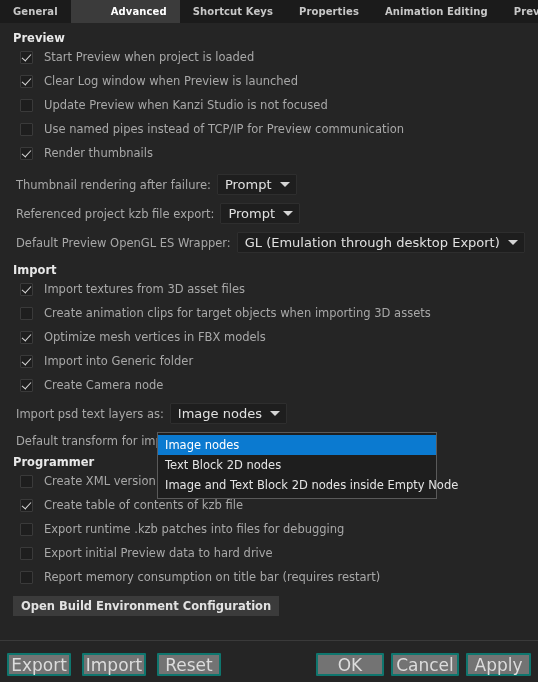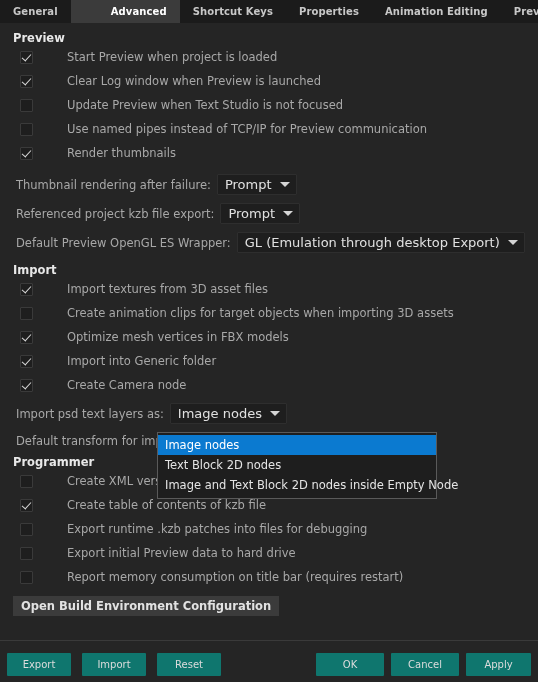--- a/index.html
+++ b/index.html
@@ -97,21 +97,20 @@
     top: 0px;
     width: 4px;
     height: 8px;
     border: solid #d8d8d8;
     border-width: 0 1.8px 1.8px 0;
     transform: rotate(42deg);
   }
   .cb-label {
     color: #a8a8a8;
     white-space: nowrap;
-    margin-left: 23px;
   }
 
   
   .combo-row {
     display: flex;
     align-items: center;
     height: 29px;
     padding-left: 16px;
     box-sizing: border-box;
   }
@@ -190,25 +189,25 @@
     width: 538px;
     height: 42px;
     background: #252525;
     border-top: 1px solid #3a3a3a;
     box-sizing: border-box;
   }
   .btn {
     position: absolute;
     top: 12px;
     height: 23px;
-    background: #0f766e;
-    border: 6px solid #0f766e;
+    background: #737373;
+    border: 2px solid #0f766e;
     box-sizing: border-box;
     color: #dcdcdc;
-    font-size: 10px;
+    font-size: 17px;
     display: flex;
     align-items: center;
     justify-content: center;
     cursor: default;
     border-radius: 1px;
   }
 </style>
 </head>
 <body>
 
@@ -241,21 +240,21 @@
   <div class="row">
     <span class="cb checked"></span>
     <span class="cb-label">Start Preview when project is loaded</span>
   </div>
   <div class="row">
     <span class="cb checked"></span>
     <span class="cb-label">Clear Log window when Preview is launched</span>
   </div>
   <div class="row">
     <span class="cb"></span>
-    <span class="cb-label">Update Preview when Text Studio is not focused</span>
+    <span class="cb-label">Update Preview when Kanzi Studio is not focused</span>
   </div>
   <div class="row">
     <span class="cb"></span>
     <span class="cb-label">Use named pipes instead of TCP/IP for Preview communication</span>
   </div>
   <div class="row">
     <span class="cb checked"></span>
     <span class="cb-label">Render thumbnails</span>
   </div>
 

